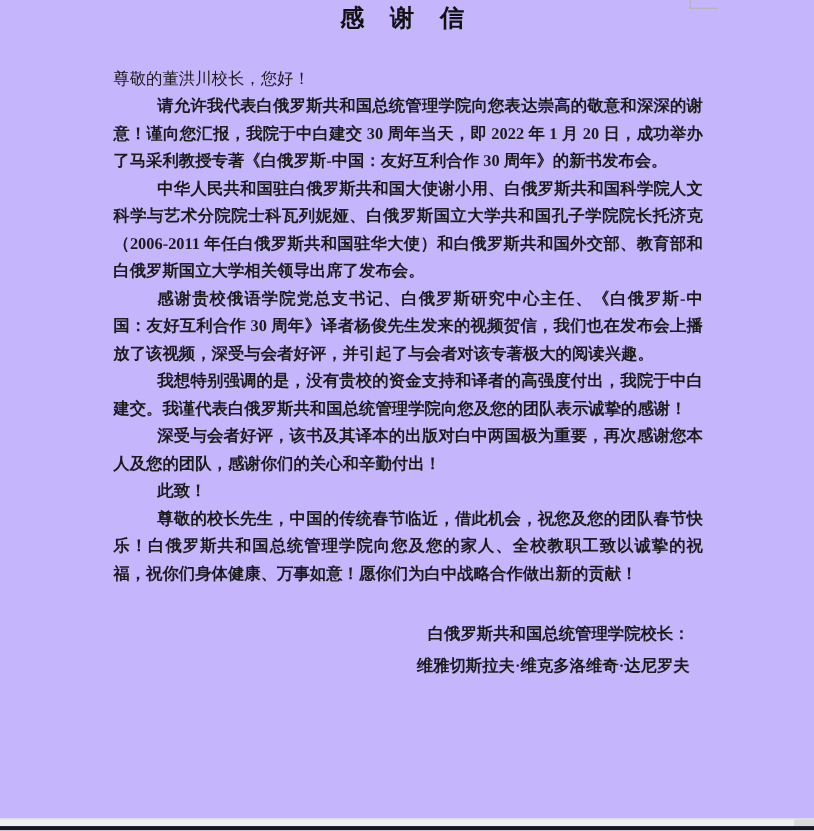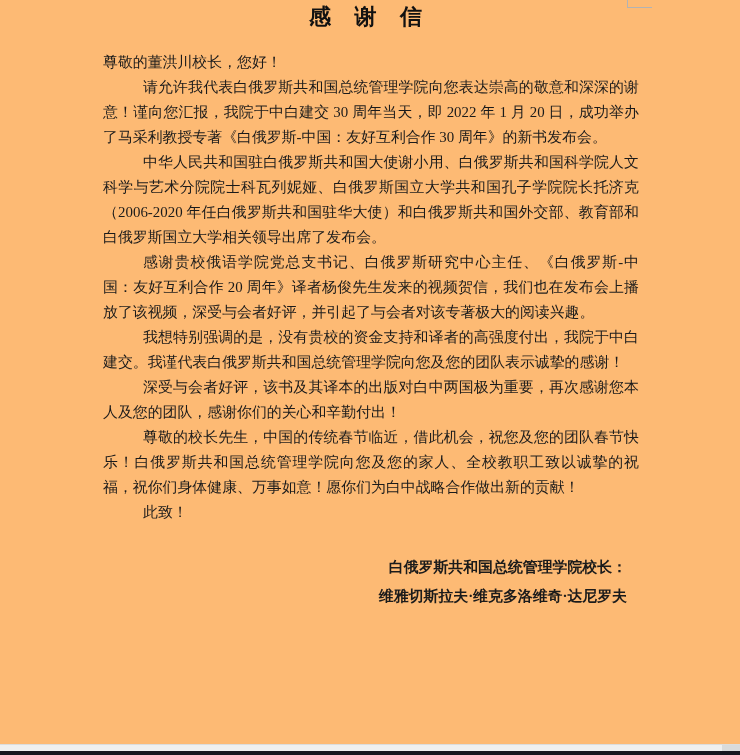--- a/index.html
+++ b/index.html
@@ -8,21 +8,21 @@
     width: 740px;
     height: 755px;
     background: #ffffff;
     overflow: hidden;
     font-family: "Liberation Serif", "DejaVu Serif", serif;
   }
   .page {
     position: relative;
     width: 740px;
     height: 755px;
-    background: #fdba74;
+    background: #c4b5fd;
     overflow: hidden;
   }
   
   .crop-mark {
     position: absolute;
     top: 0;
     left: 627px;
     width: 24px;
     height: 7px;
     border-left: 1px solid #b3b3b3;
@@ -35,36 +35,37 @@
     width: 740px;
     text-align: center;
     font-size: 22px;
     font-weight: bold;
     letter-spacing: 9px;
     color: #111111;
     white-space: pre;
   }
   .doc-body {
     position: absolute;
-    top: 50px;
+    top: 60px;
     left: 103px;
     width: 536px;
     height: 694px;
     overflow: hidden;
     font-size: 14.9px;
     line-height: 25px;
     color: #1b1b1b;
     text-align: justify;
   }
   .doc-body p {
     margin: 0;
     padding: 0;
   }
   .doc-body p.indent {
     text-indent: 40px;
+    font-weight: bold;
   }
   .signature {
     margin-top: 28px;
     text-align: right;
     padding-right: 12px;
     line-height: 29px;
   }
   .signature div {
     white-space: nowrap;
     font-weight: bold;
@@ -104,32 +105,32 @@
 
   <div class="crop-mark"></div>
 
   <div class="doc-title">感 谢 信</div>
 
   <div class="doc-body">
     <p>尊敬的董洪川校长，您好！</p>
 
     <p class="indent">请允许我代表白俄罗斯共和国总统管理学院向您表达崇高的敬意和深深的谢意！谨向您汇报，我院于中白建交 30 周年当天，即 2022 年 1 月 20 日，成功举办了马采利教授专著《白俄罗斯-中国：友好互利合作 30 周年》的新书发布会。</p>
 
-    <p class="indent">中华人民共和国驻白俄罗斯共和国大使谢小用、白俄罗斯共和国科学院人文科学与艺术分院院士科瓦列妮娅、白俄罗斯国立大学共和国孔子学院院长托济克（2006-2020 年任白俄罗斯共和国驻华大使）和白俄罗斯共和国外交部、教育部和白俄罗斯国立大学相关领导出席了发布会。</p>
+    <p class="indent">中华人民共和国驻白俄罗斯共和国大使谢小用、白俄罗斯共和国科学院人文科学与艺术分院院士科瓦列妮娅、白俄罗斯国立大学共和国孔子学院院长托济克（2006-2011 年任白俄罗斯共和国驻华大使）和白俄罗斯共和国外交部、教育部和白俄罗斯国立大学相关领导出席了发布会。</p>
 
-    <p class="indent">感谢贵校俄语学院党总支书记、白俄罗斯研究中心主任、《白俄罗斯-中国：友好互利合作 20 周年》译者杨俊先生发来的视频贺信，我们也在发布会上播放了该视频，深受与会者好评，并引起了与会者对该专著极大的阅读兴趣。</p>
+    <p class="indent">感谢贵校俄语学院党总支书记、白俄罗斯研究中心主任、《白俄罗斯-中国：友好互利合作 30 周年》译者杨俊先生发来的视频贺信，我们也在发布会上播放了该视频，深受与会者好评，并引起了与会者对该专著极大的阅读兴趣。</p>
 
     <p class="indent">我想特别强调的是，没有贵校的资金支持和译者的高强度付出，我院于中白建交。我谨代表白俄罗斯共和国总统管理学院向您及您的团队表示诚挚的感谢！</p>
 
 
     <p class="indent">深受与会者好评，该书及其译本的出版对白中两国极为重要，再次感谢您本人及您的团队，感谢你们的关心和辛勤付出！</p>
 
+    <p class="indent">此致！</p>
+
     <p class="indent">尊敬的校长先生，中国的传统春节临近，借此机会，祝您及您的团队春节快乐！白俄罗斯共和国总统管理学院向您及您的家人、全校教职工致以诚挚的祝福，祝你们身体健康、万事如意！愿你们为白中战略合作做出新的贡献！</p>
-
-    <p class="indent">此致！</p>
 
     <div class="signature">
       <div>白俄罗斯共和国总统管理学院校长：</div>
       <div>维雅切斯拉夫·维克多洛维奇·达尼罗夫</div>
     </div>
   </div>
 
   <div class="status-strip">
     <div class="scroll-corner"></div>
   </div>

